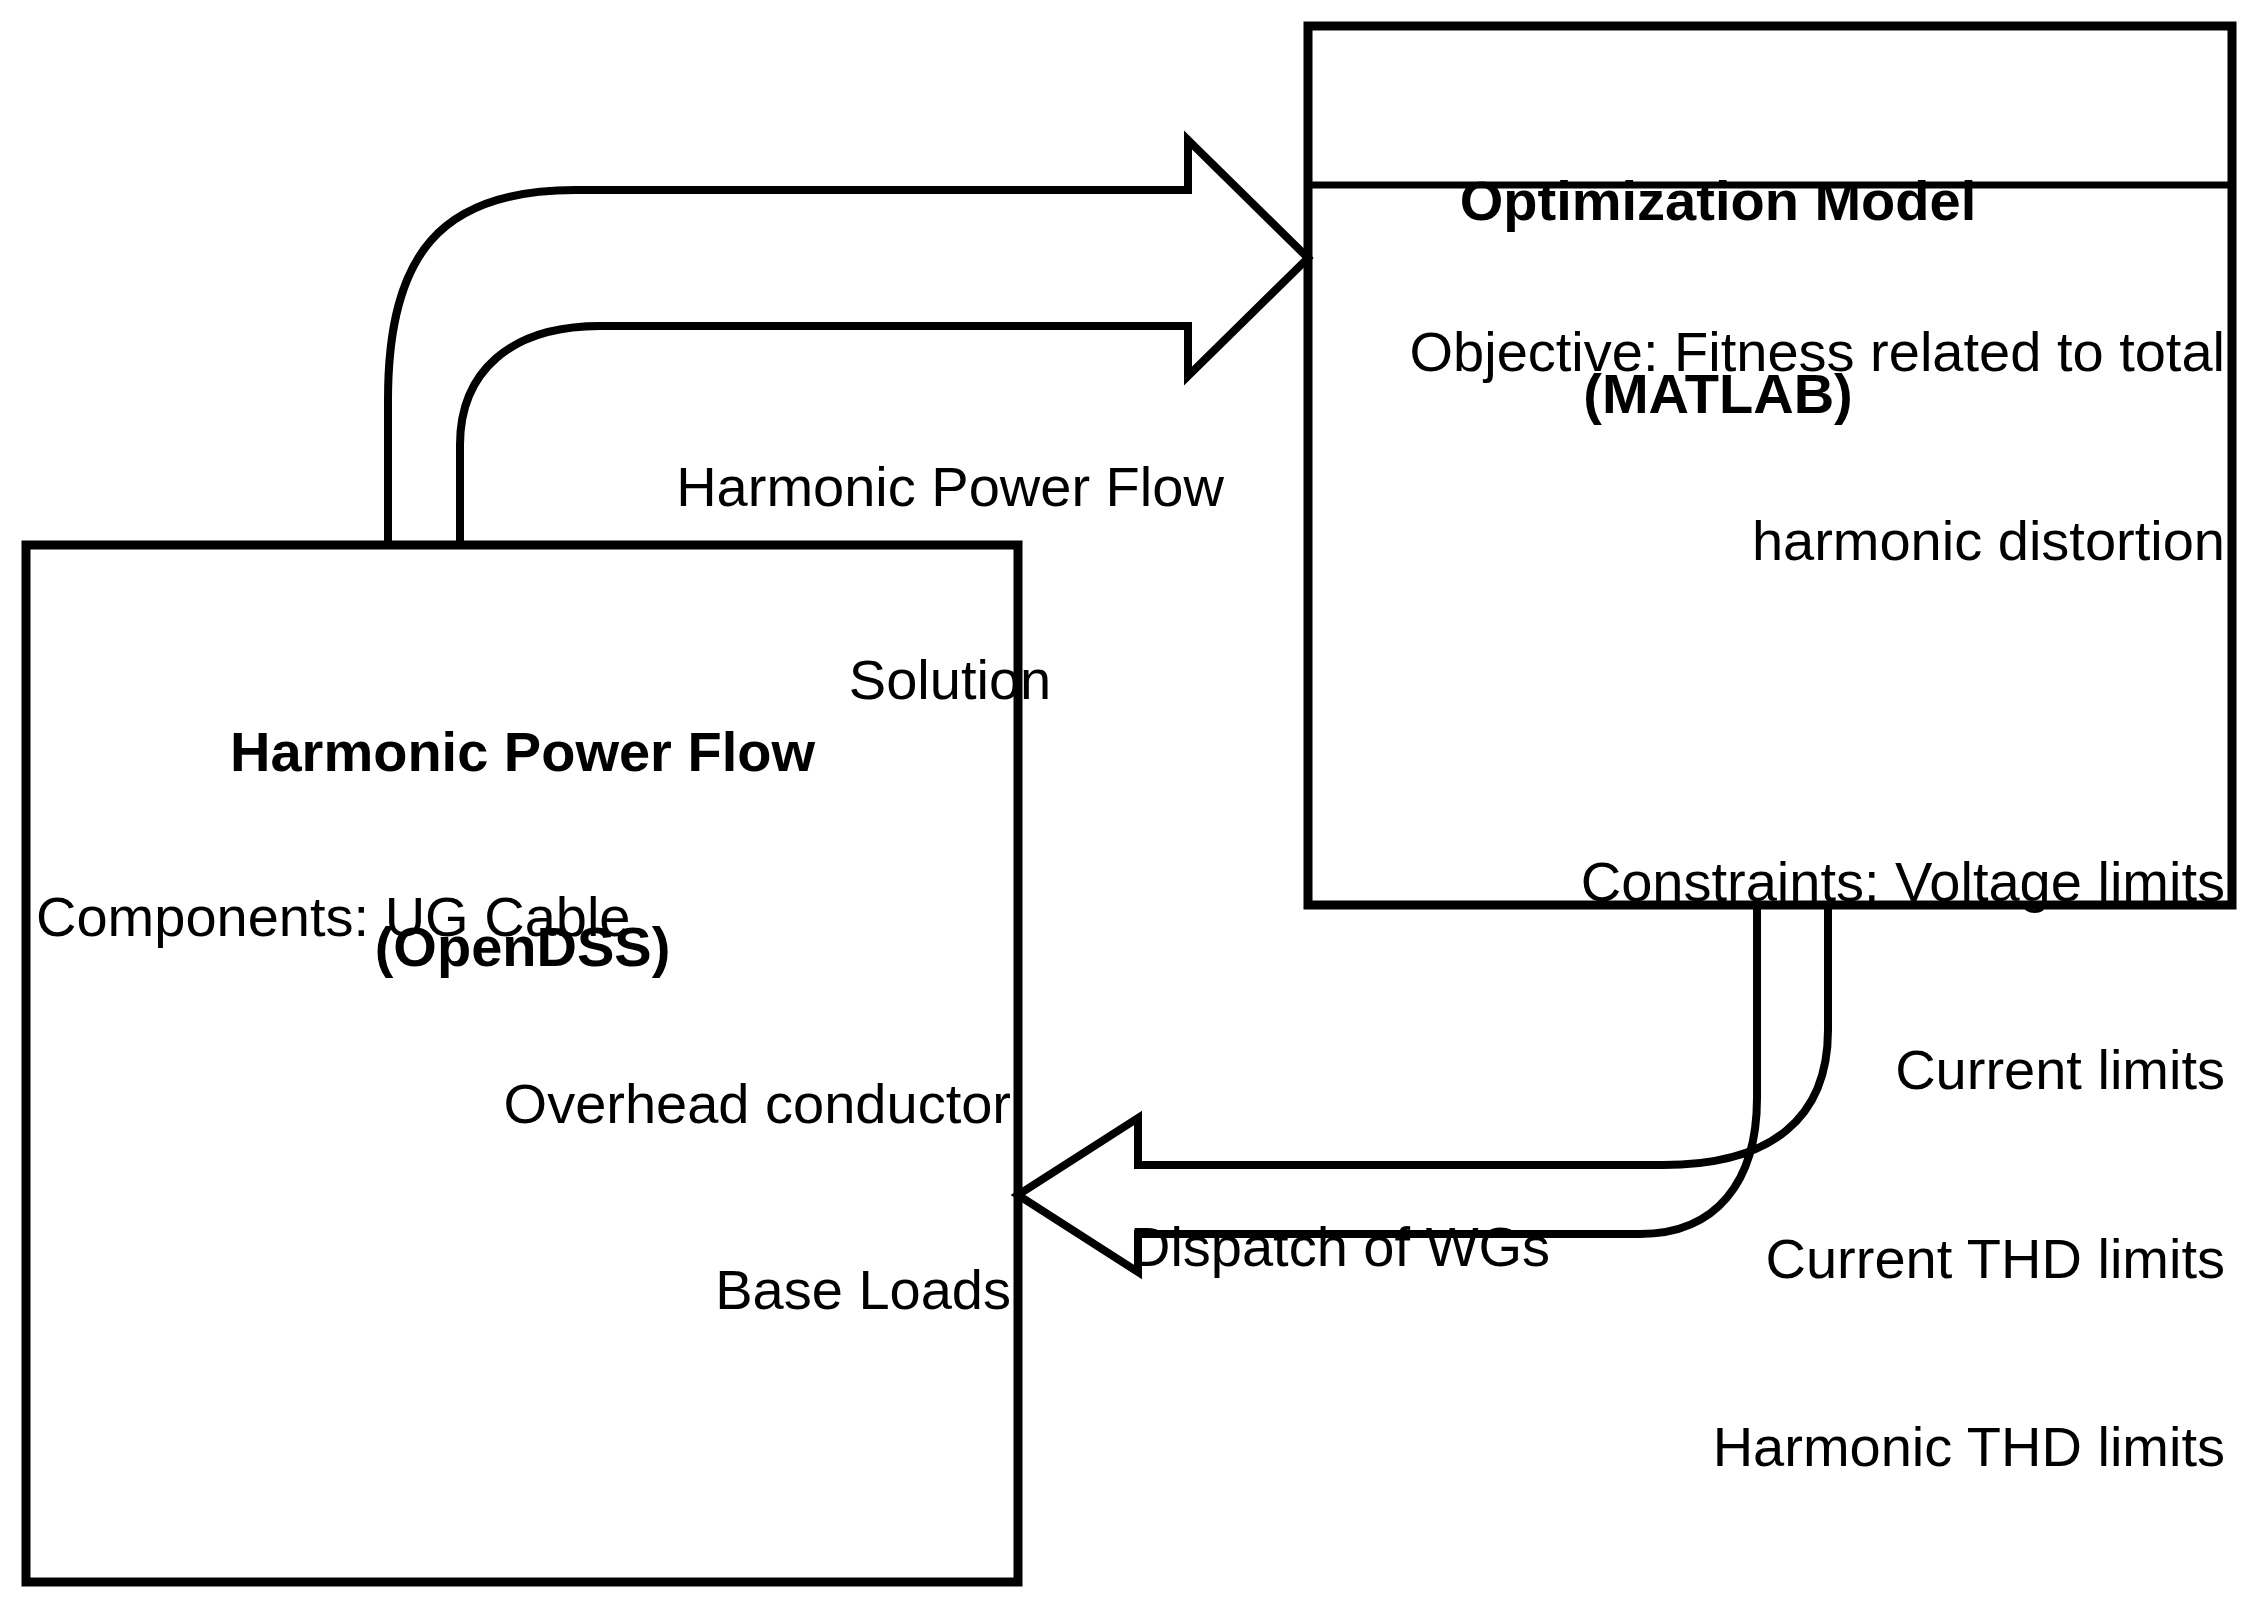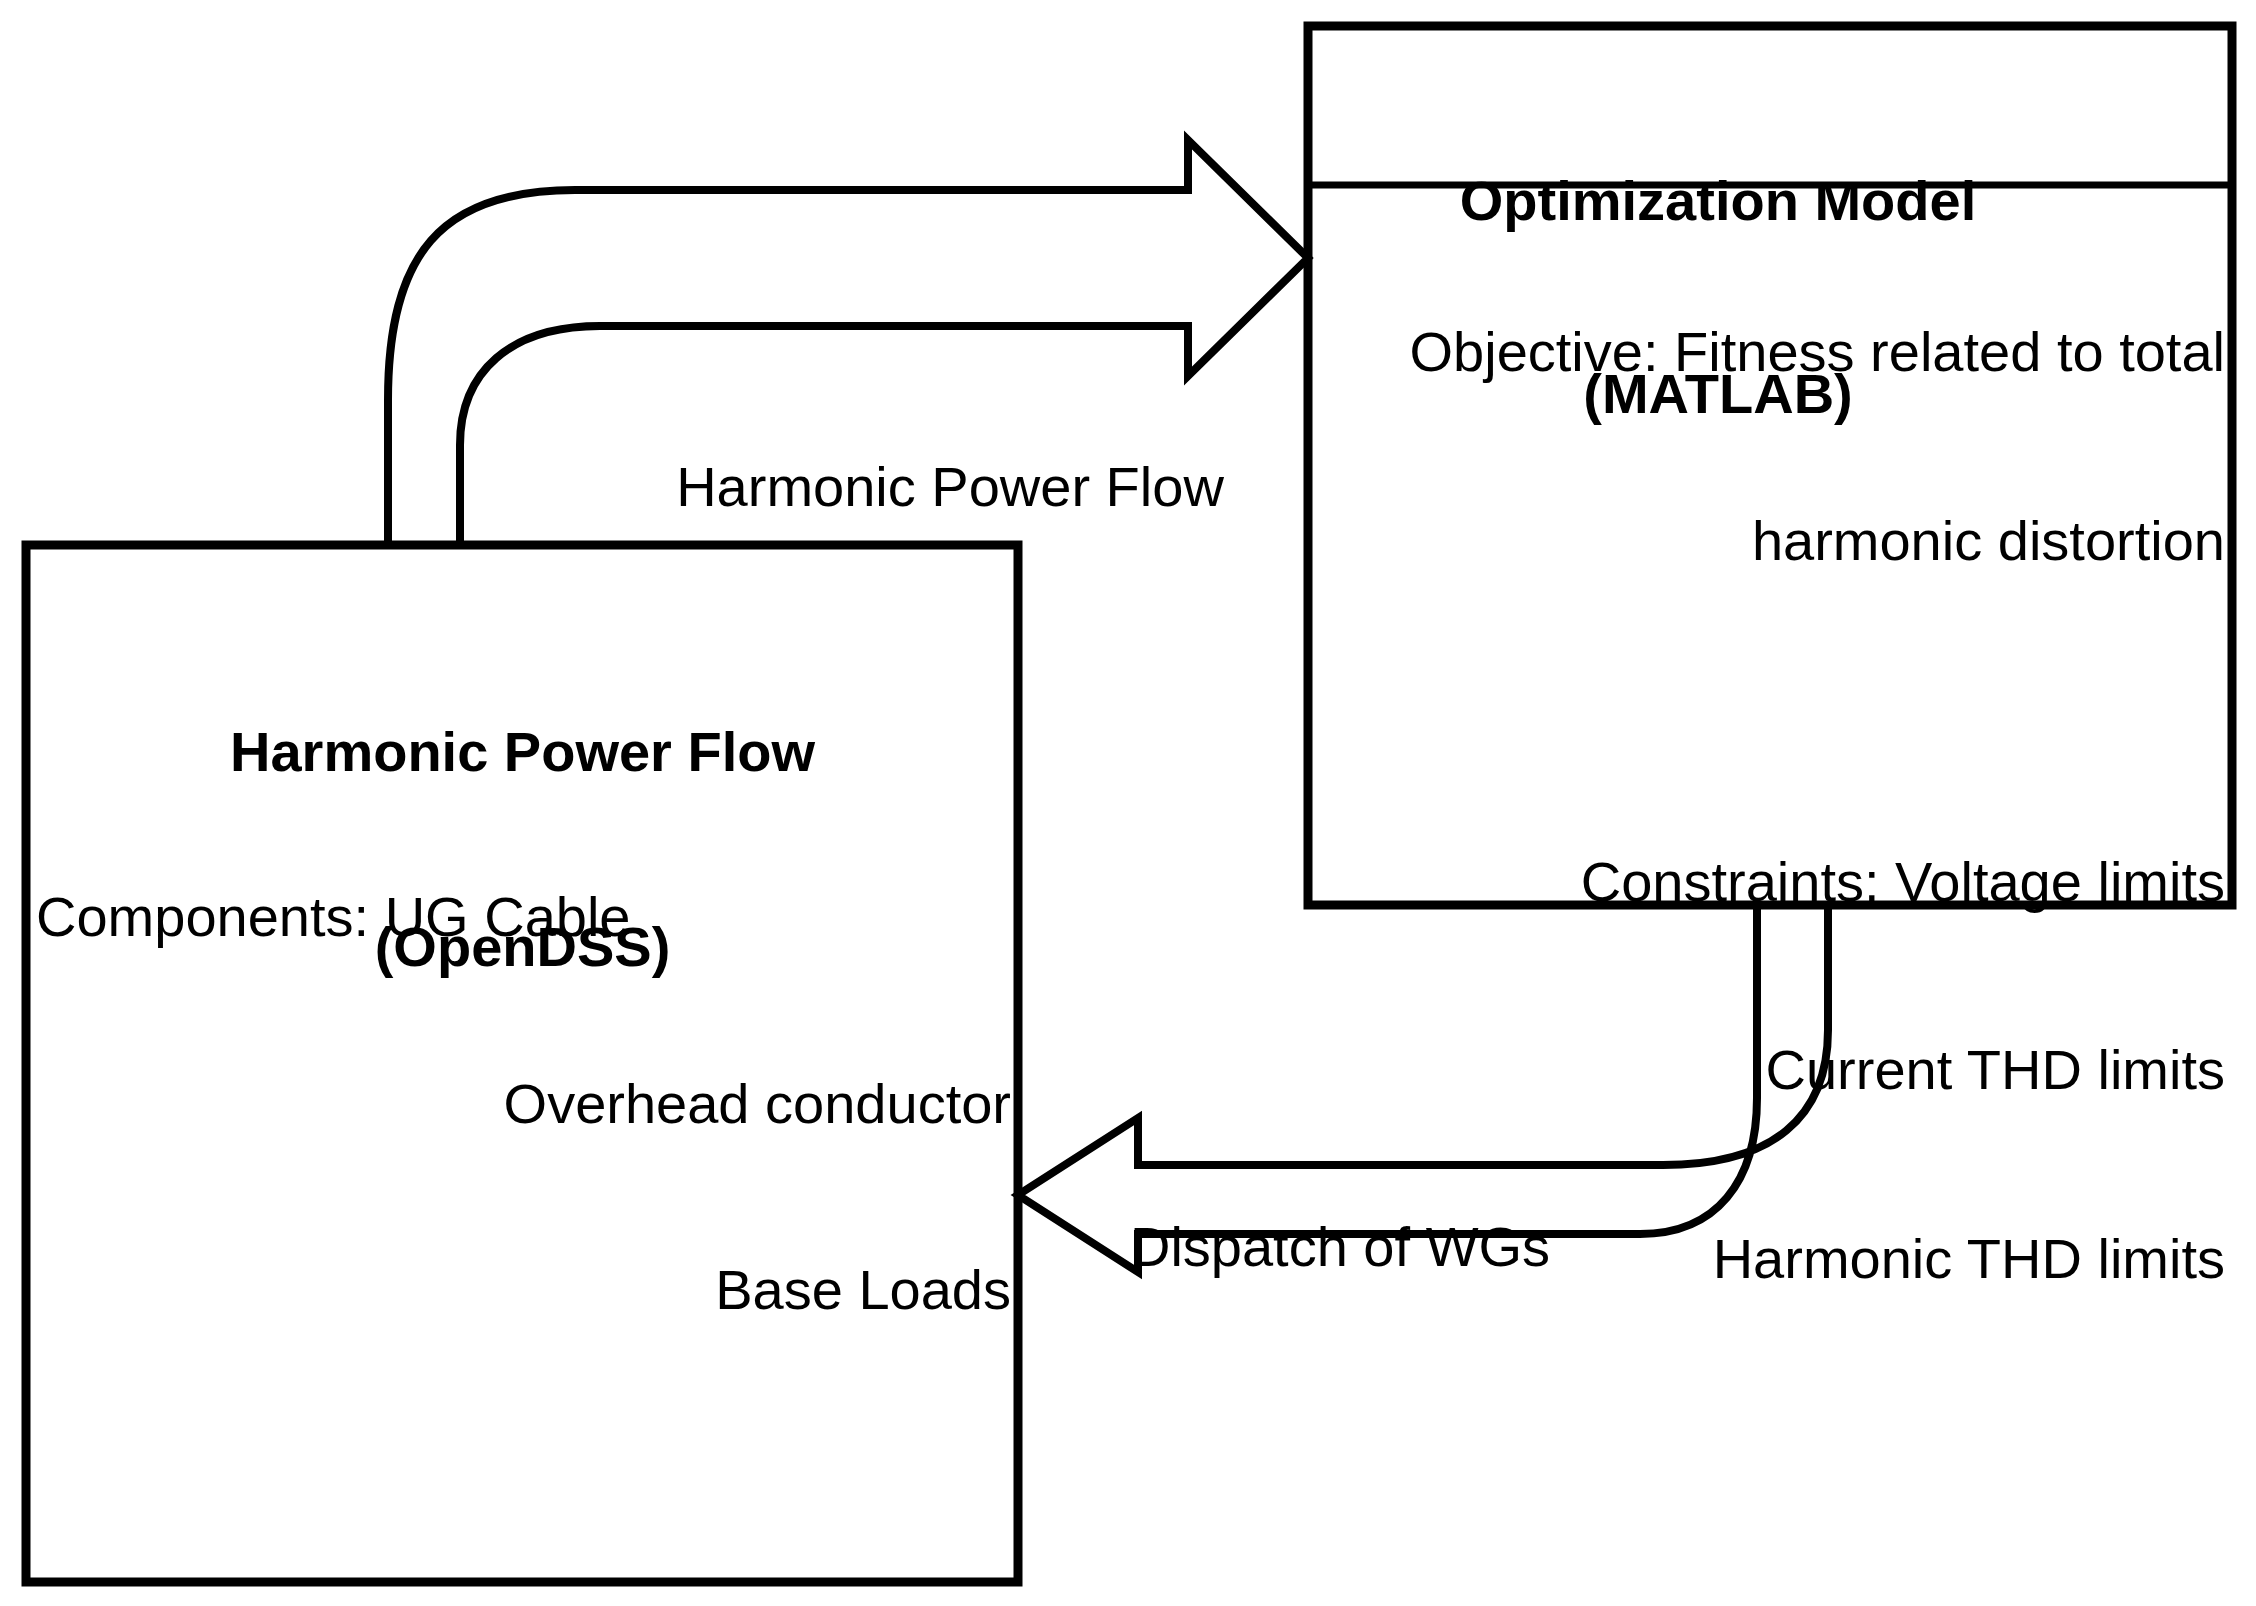--- a/index.html
+++ b/index.html
@@ -147,20 +147,21 @@
   <div class="txt" id="opt-title">
     <div>Optimization Model</div>
     <div>(MATLAB)</div>
   </div>
 
   <div class="txt" id="opt-body">
     <div class="grp">Objective: Fitness related to total</div>
     <div class="grp">harmonic distortion</div>
     <div class="gap"></div>
     <div class="grp">Constraints: Voltage limits</div>
+    <div class="grp">Current limits</div>
     <div class="grp">Current THD limits</div>
     <div class="grp">Harmonic THD limits</div>
     <div class="gap"></div>
     
     
     
     
   </div>
 
   <div class="txt" id="hpf-title">
@@ -176,19 +177,20 @@
     
     
     
     
     
     
   </div>
 
   <div class="txt" id="lbl-top">
     <div>Harmonic Power Flow</div>
+    <div>Solution</div>
   </div>
 
   <div class="txt" id="lbl-bottom">
     <div>Dispatch of WGs</div>
   </div>
 
 </div>
 
 </body></html>

